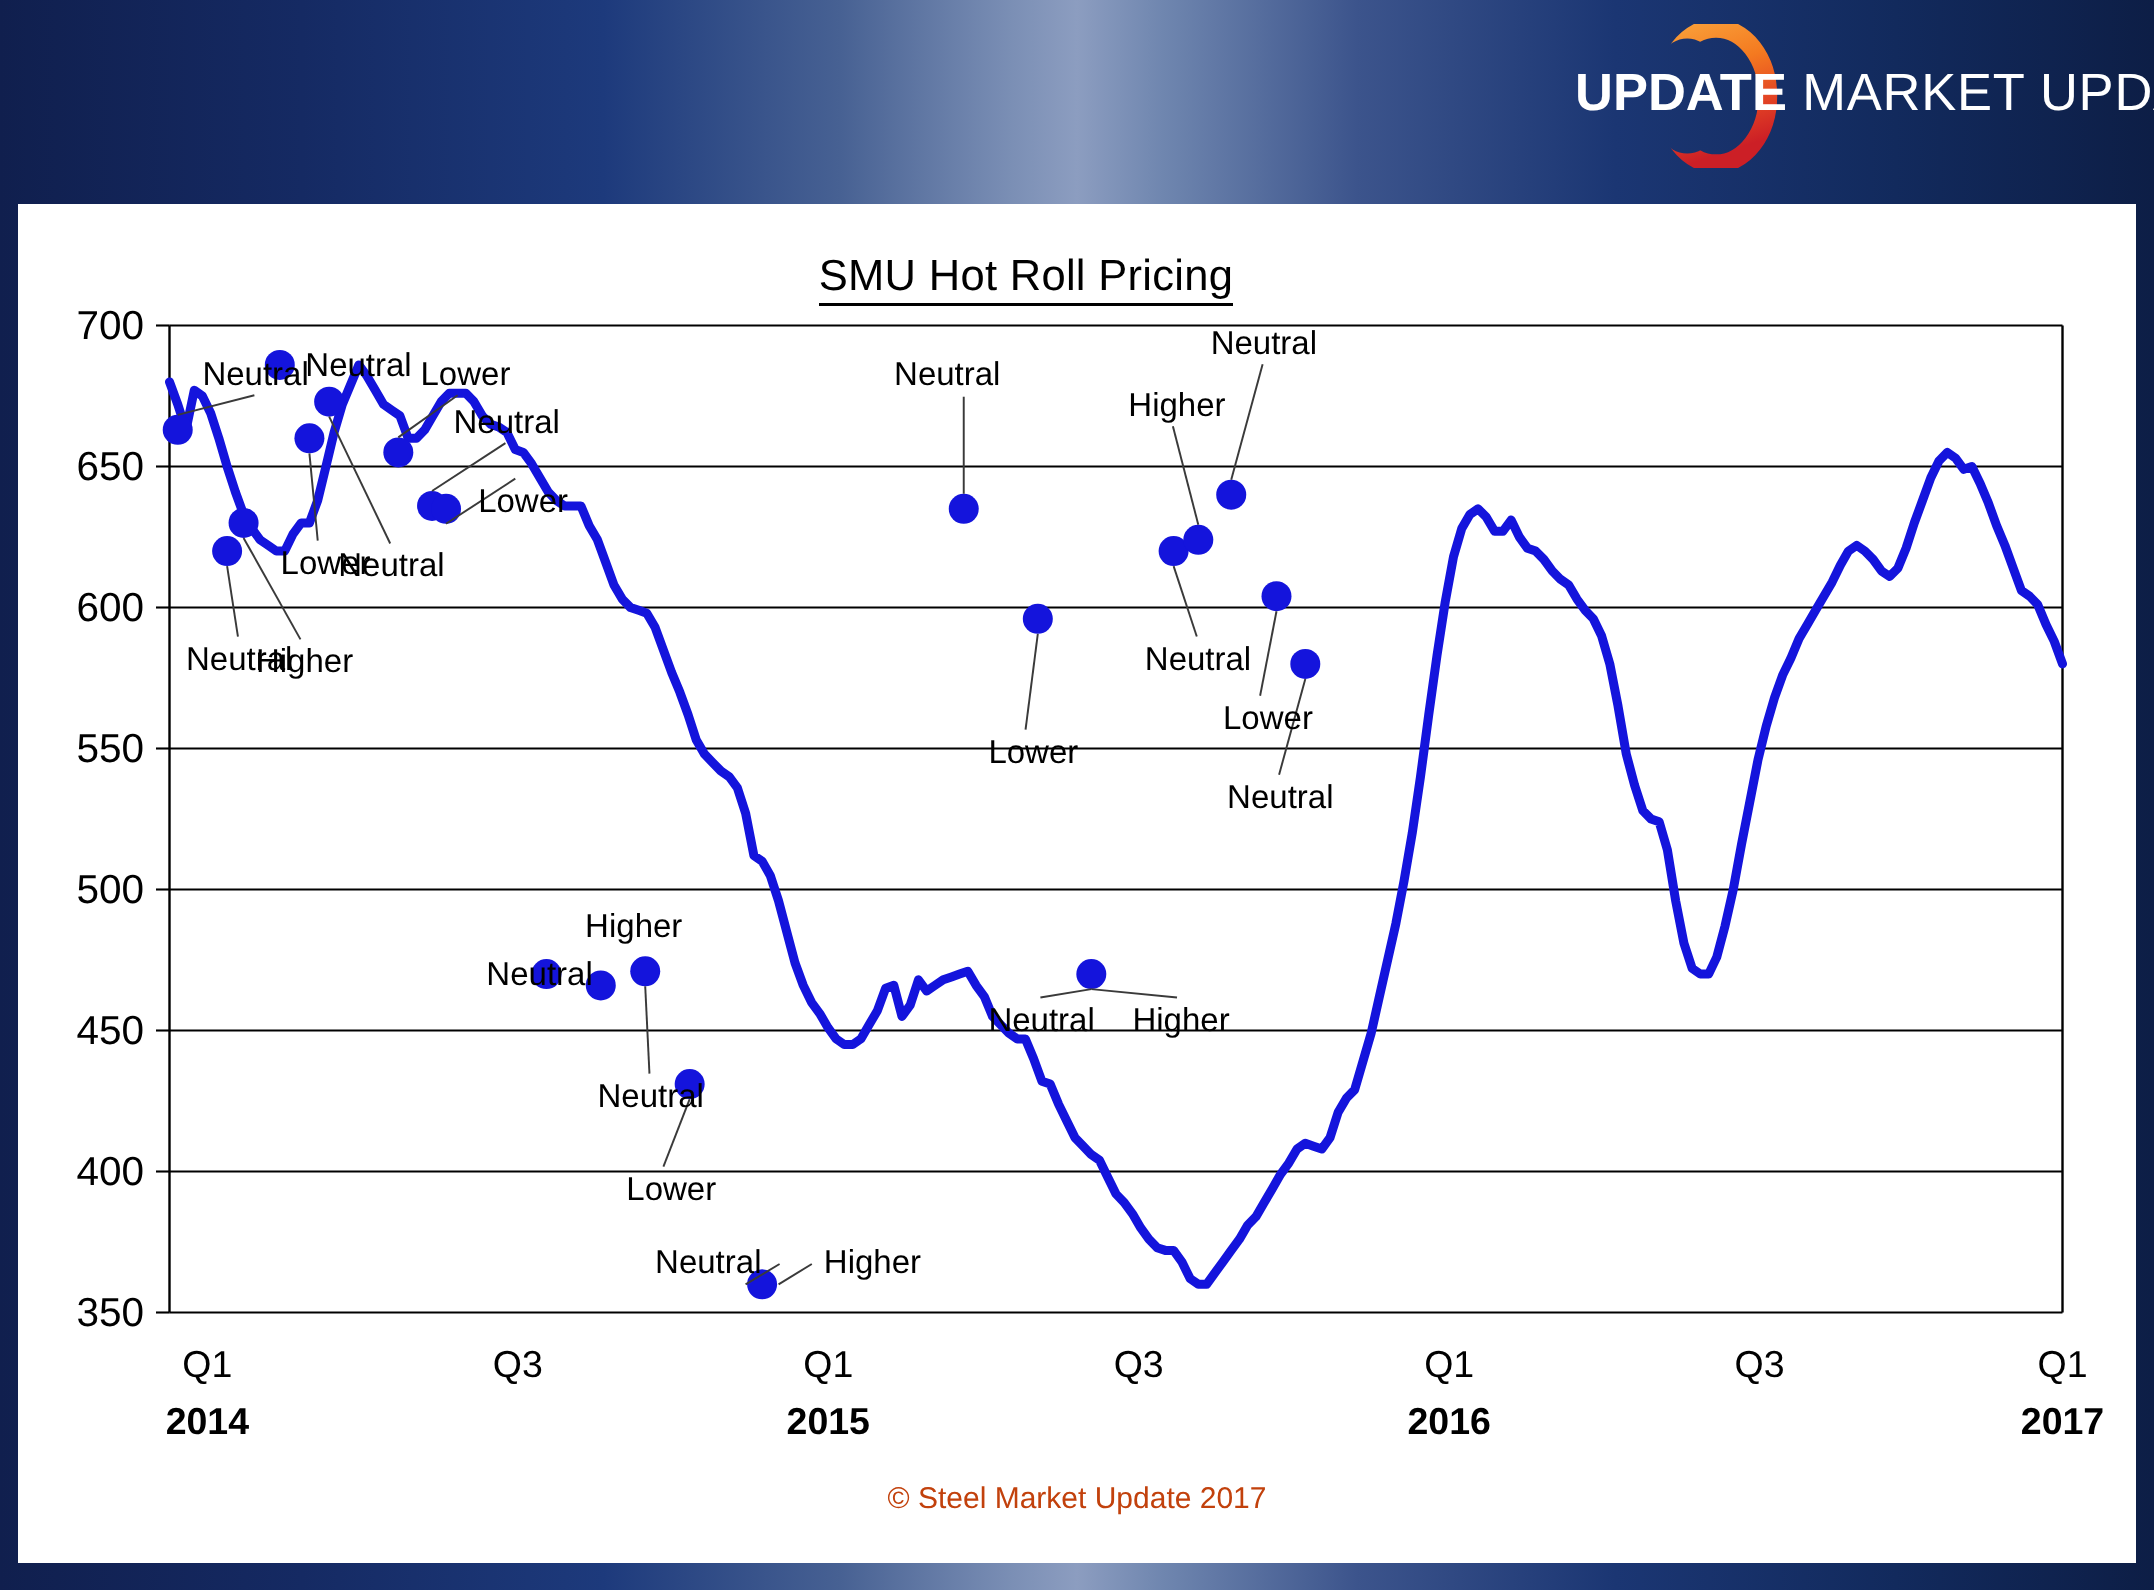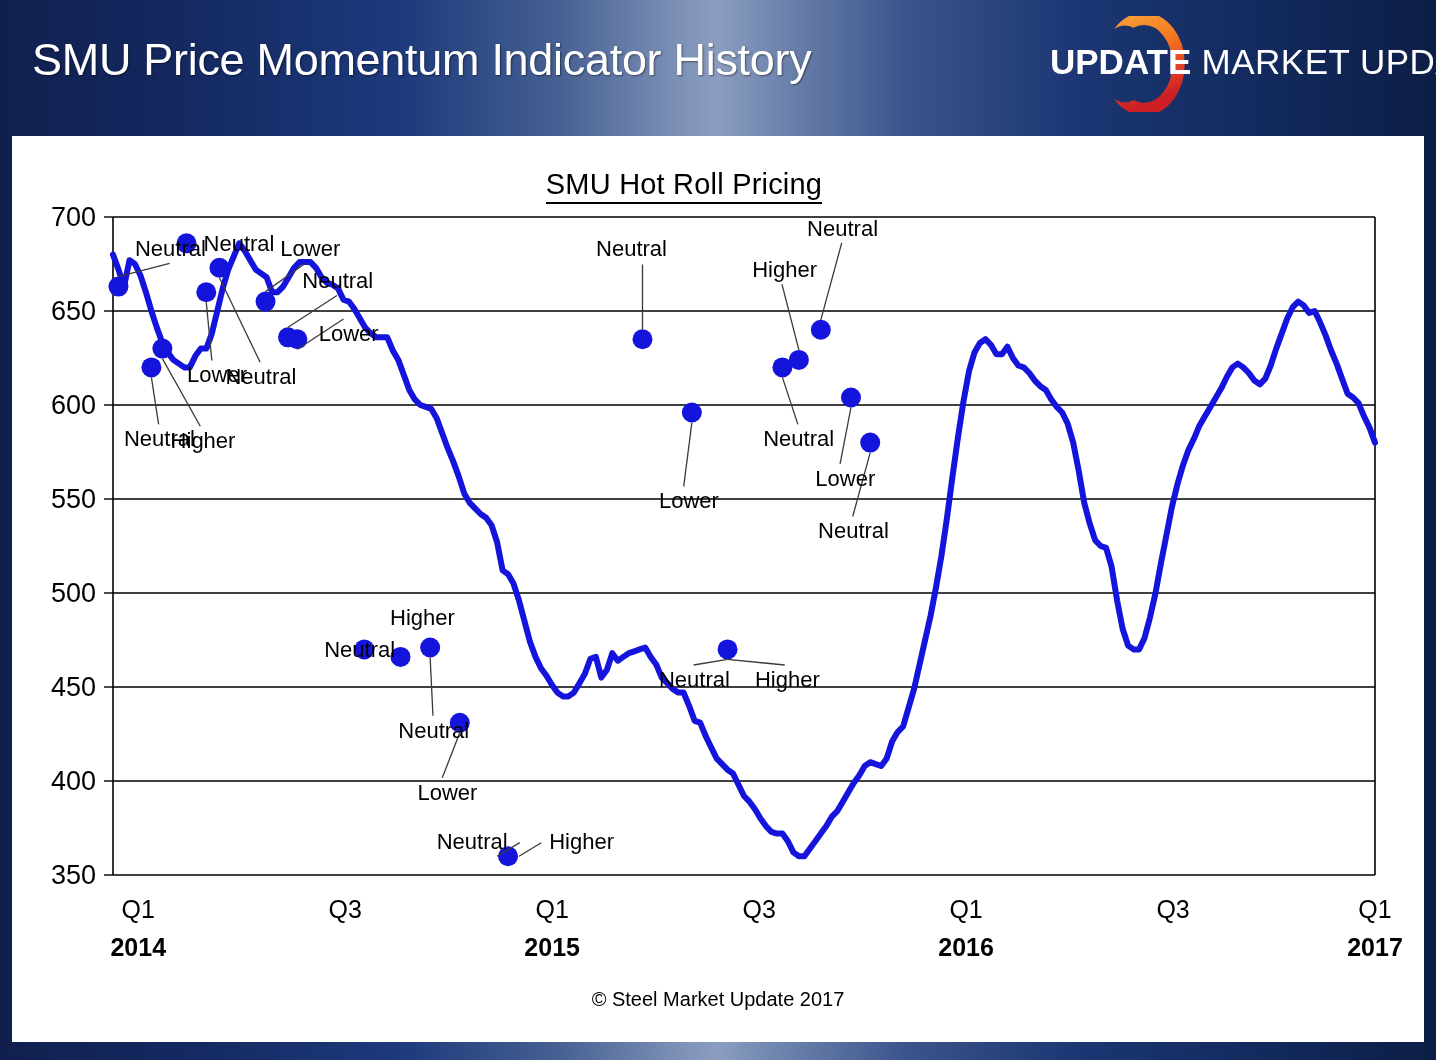--- a/index.html
+++ b/index.html
@@ -92,21 +92,21 @@
     border-bottom: 2px solid #000000;
     padding-bottom: 2px;
   }
   #footer-note {
     position: absolute;
     left: 0;
     top: 852px;
     width: 1412px;
     text-align: center;
     font-size: 20px;
-    color: #000000;
+    color: #c2410c;
   }
   #chart-svg {
     position: absolute;
     left: 0;
     top: 0;
   }
   .ytick {
     font-size: 27px;
     fill: #000000;
     text-anchor: end;
@@ -135,21 +135,20 @@
   .axisline { stroke: #000000; stroke-width: 1.6; }
   .series { fill: none; stroke: #1414dc; stroke-width: 6; stroke-linejoin: round; stroke-linecap: round; }
   .marker { fill: #1414dc; }
 </style>
 </head>
 <body>
 
 <div id="slide">
 
   <div id="header">
-    <div id="page-title">SMU Price Momentum Indicator History</div>
 
     <div id="logo">
       <svg id="logo-mark" viewBox="0 0 100 100">
         <defs>
           <linearGradient id="ringgrad" x1="0" y1="0" x2="0.25" y2="1">
             <stop offset="0%" stop-color="#f9a03a"></stop>
             <stop offset="38%" stop-color="#f47a20"></stop>
             <stop offset="72%" stop-color="#e34424"></stop>
             <stop offset="100%" stop-color="#cc1f26"></stop>
           </linearGradient>

